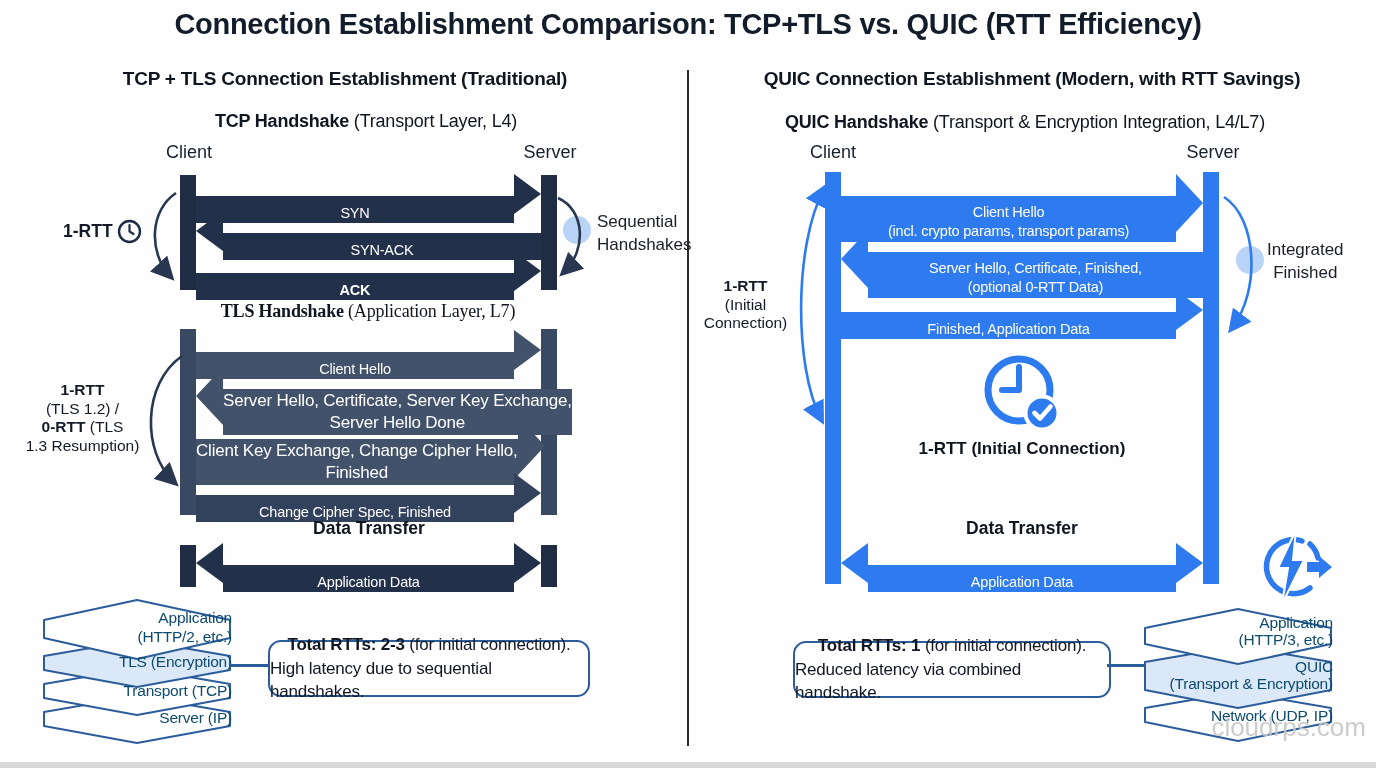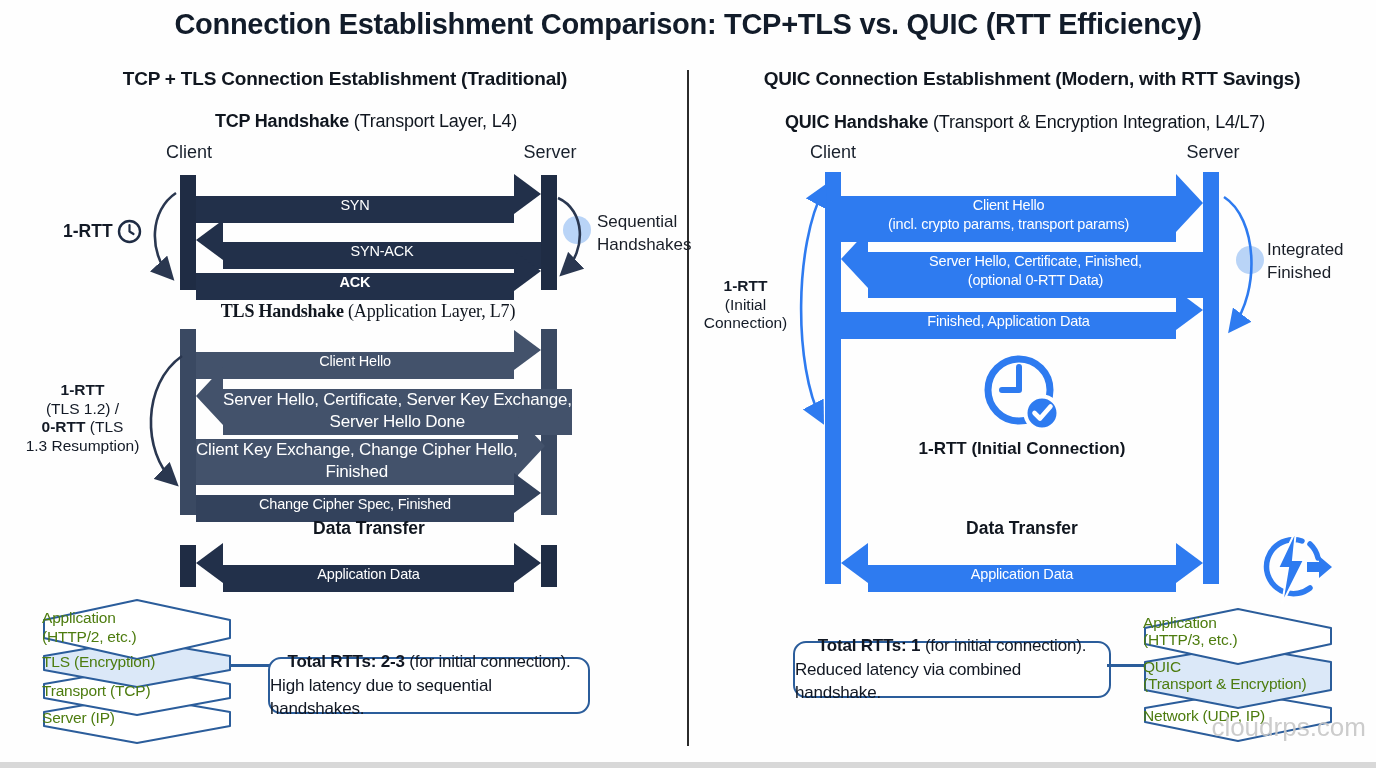--- a/index.html
+++ b/index.html
@@ -11,39 +11,39 @@
   .subtitle{top:68px;font-size:19px;font-weight:700;color:#10161f;letter-spacing:-0.2px;}
   .h2{font-size:18px;color:#10161f;letter-spacing:-0.2px;white-space:nowrap;}
   .h2 b{font-weight:700;}
   .actor{font-size:18px;color:#18202c;}
   .divider{left:687px;top:70px;width:1.5px;height:676px;background:#2b2b2b;}
   .life{position:absolute;width:16px;}
   .lfA{background:#1f2c44;} .lfB{background:#3a4962;} .lfQ{background:#2e7bf0;}
   
   .arrow{position:absolute;display:flex;align-items:center;height:41px;}
   .arrow.tall{height:59px;}
-  .shaft{flex:1;height:27px;display:flex;flex-direction:column;align-items:center;justify-content:flex-start;
+  .shaft{flex:1;height:27px;display:flex;flex-direction:column;align-items:center;justify-content:flex-end;
          background:var(--c);color:#fff;font-size:14.5px;line-height:1.32;white-space:nowrap;letter-spacing:-0.2px;margin-top:32px;}
   .tall .shaft{height:46px;}
   .small .shaft{font-size:17px;}
   .hL{width:0;height:0;border-top:20.5px solid transparent;border-bottom:20.5px solid transparent;border-right:27px solid var(--c);}
   .hR{width:0;height:0;border-top:20.5px solid transparent;border-bottom:20.5px solid transparent;border-left:27px solid var(--c);}
   .tall .hL{border-top-width:29.5px;border-bottom-width:29.5px;}
   .tall .hR{border-top-width:29.5px;border-bottom-width:29.5px;}
   .cA{--c:#22304a;} .cB{--c:#43526b;} .cC{--c:#33425c;} .cQ{--c:#2e7bf0;}
   .rttLbl{font-size:15.5px;line-height:18.5px;color:#131a26;}
   .rttLbl b{font-weight:700;}
   .noteTxt{font-size:17px;line-height:1.35;color:#1a1f28;}
   .dot{position:absolute;width:28px;height:28px;border-radius:50%;background:#b9d4f7;}
   .dtHead{font-size:17.5px;font-weight:700;color:#10161f;}
   .sumBox{border:2.5px solid #2b5d9b;border-radius:13px;background:#fff;display:flex;flex-direction:column;
           align-items:center;justify-content:center;font-size:17px;line-height:1.38;color:#111722;letter-spacing:-0.2px;}
   .sumBox b{font-weight:700;}
   .conn{position:absolute;height:2.5px;background:#2b5d9b;}
-  .stkLbl{position:absolute;width:190px;text-align:left;font-size:15.5px;line-height:17px;color:#4d7c0f;letter-spacing:-0.2px;}
+  .stkLbl{position:absolute;width:190px;text-align:right;font-size:15.5px;line-height:17px;color:#0c4a6e;letter-spacing:-0.2px;}
   .clockCap{font-size:17px;font-weight:700;color:#10161f;}
   .wm{font-size:26px;color:#c7c7c7;opacity:.9;text-align:right;}
   .botStrip{left:0;top:762px;width:1376px;height:6px;background:#d8d8d8;}
 </style>
 </head>
 <body>
 
 <div class="canvas">
 
   <div class="abs title">Connection Establishment Comparison: TCP+TLS vs. QUIC (RTT Efficiency)</div>
@@ -57,21 +57,21 @@
 
   <div class="life lfA" style="left:180px;top:175px;height:115px;"></div>
   <div class="life lfA" style="left:541px;top:175px;height:115px;"></div>
 
   <div class="arrow cA" style="left:196px;top:173px;width:345px;">
     <div class="shaft">
         <span>SYN</span>
       </div>
       <div class="hR"></div>
   </div>
-  <div class="arrow cA" style="left:196px;top:219px;width:345px;">
+  <div class="arrow cA" style="left:196px;top:210px;width:345px;">
     <div class="hL"></div>
       <div class="shaft">
         <span>SYN-ACK</span>
       </div>
   </div>
   <div class="arrow cA" style="left:196px;top:250px;width:345px;font-weight:bold;">
     <div class="shaft">
         <span>ACK</span>
       </div>
       <div class="hR"></div>
@@ -171,21 +171,21 @@
       <polygon points="95,2 188,22 188,40 95,61 2,40 2,22" fill="#ffffff"></polygon>
     </g>
   </svg>
   <div class="stkLbl" style="left:42px;top:609px;">Application</div>
   <div class="stkLbl" style="left:42px;top:628px;">(HTTP/2, etc.)</div>
   <div class="stkLbl" style="left:42px;top:653px;">TLS (Encryption)</div>
   <div class="stkLbl" style="left:42px;top:682px;">Transport (TCP)</div>
   <div class="stkLbl" style="left:42px;top:709px;">Server (IP)</div>
 
   <div class="conn" style="left:230px;top:664px;width:40px;"></div>
-  <div class="abs sumBox" style="left:268px;top:657px;width:318px;height:53px;">
+  <div class="abs sumBox" style="left:268px;top:640px;width:318px;height:53px;">
     <div><b>Total RTTs: 2-3</b><span> (for initial connection).</span></div>
     <div>High latency due to sequential handshakes.</div>
   </div>
 
   <div class="abs subtitle ctr" style="left:712px;width:640px;">QUIC Connection Establishment (Modern, with RTT Savings)</div>
 
   <div class="abs h2 ctr" style="left:770px;width:510px;top:112px;"><b>QUIC Handshake</b><span> (Transport &amp; Encryption Integration, L4/L7)</span></div>
   <div class="abs actor ctr" style="left:783px;width:100px;top:142px;">Client</div>
   <div class="abs actor ctr" style="left:1163px;width:100px;top:142px;">Server</div>
 
@@ -232,21 +232,21 @@
 
   <div class="dot" style="left:1236px;top:246px;"></div>
   <svg class="abs" style="left:1219px;top:192px;" width="44" height="142" viewBox="0 0 44 142">
     <defs>
         <marker id="mk6" markerWidth="9" markerHeight="9" refX="6.5" refY="4.5" orient="auto">
           <path d="M0,0 L9,4.5 L0,9 z" fill="#2e7bf0"></path>
         </marker>
       </defs>
     <path d="M5,5 C38,26 42,98 13,136" fill="none" stroke="#2e7bf0" stroke-width="2.6" marker-end="url(#mk6)"></path>
   </svg>
-  <div class="abs noteTxt" style="left:1267px;top:239px;">
+  <div class="abs noteTxt" style="left:1267px;top:239px;text-align:center;">
     <div>Integrated</div>
     <div>Finished</div>
   </div>
 
   <svg class="abs" style="left:975px;top:348px;" width="90" height="90" viewBox="0 0 90 90">
     <circle cx="44" cy="42" r="31" fill="none" stroke="#2e7bf0" stroke-width="7"></circle>
     <path d="M44,42 L44,19 M44,42 L27,42" stroke="#2e7bf0" stroke-width="6" stroke-linecap="round" fill="none"></path>
     <circle cx="67" cy="65" r="16.5" fill="#2e7bf0" stroke="#ffffff" stroke-width="4"></circle>
     <path d="M59.5,65 l5.5,5.5 l10.5,-12" stroke="#ffffff" stroke-width="4.6" fill="none" stroke-linecap="round" stroke-linejoin="round"></path>
   </svg>

